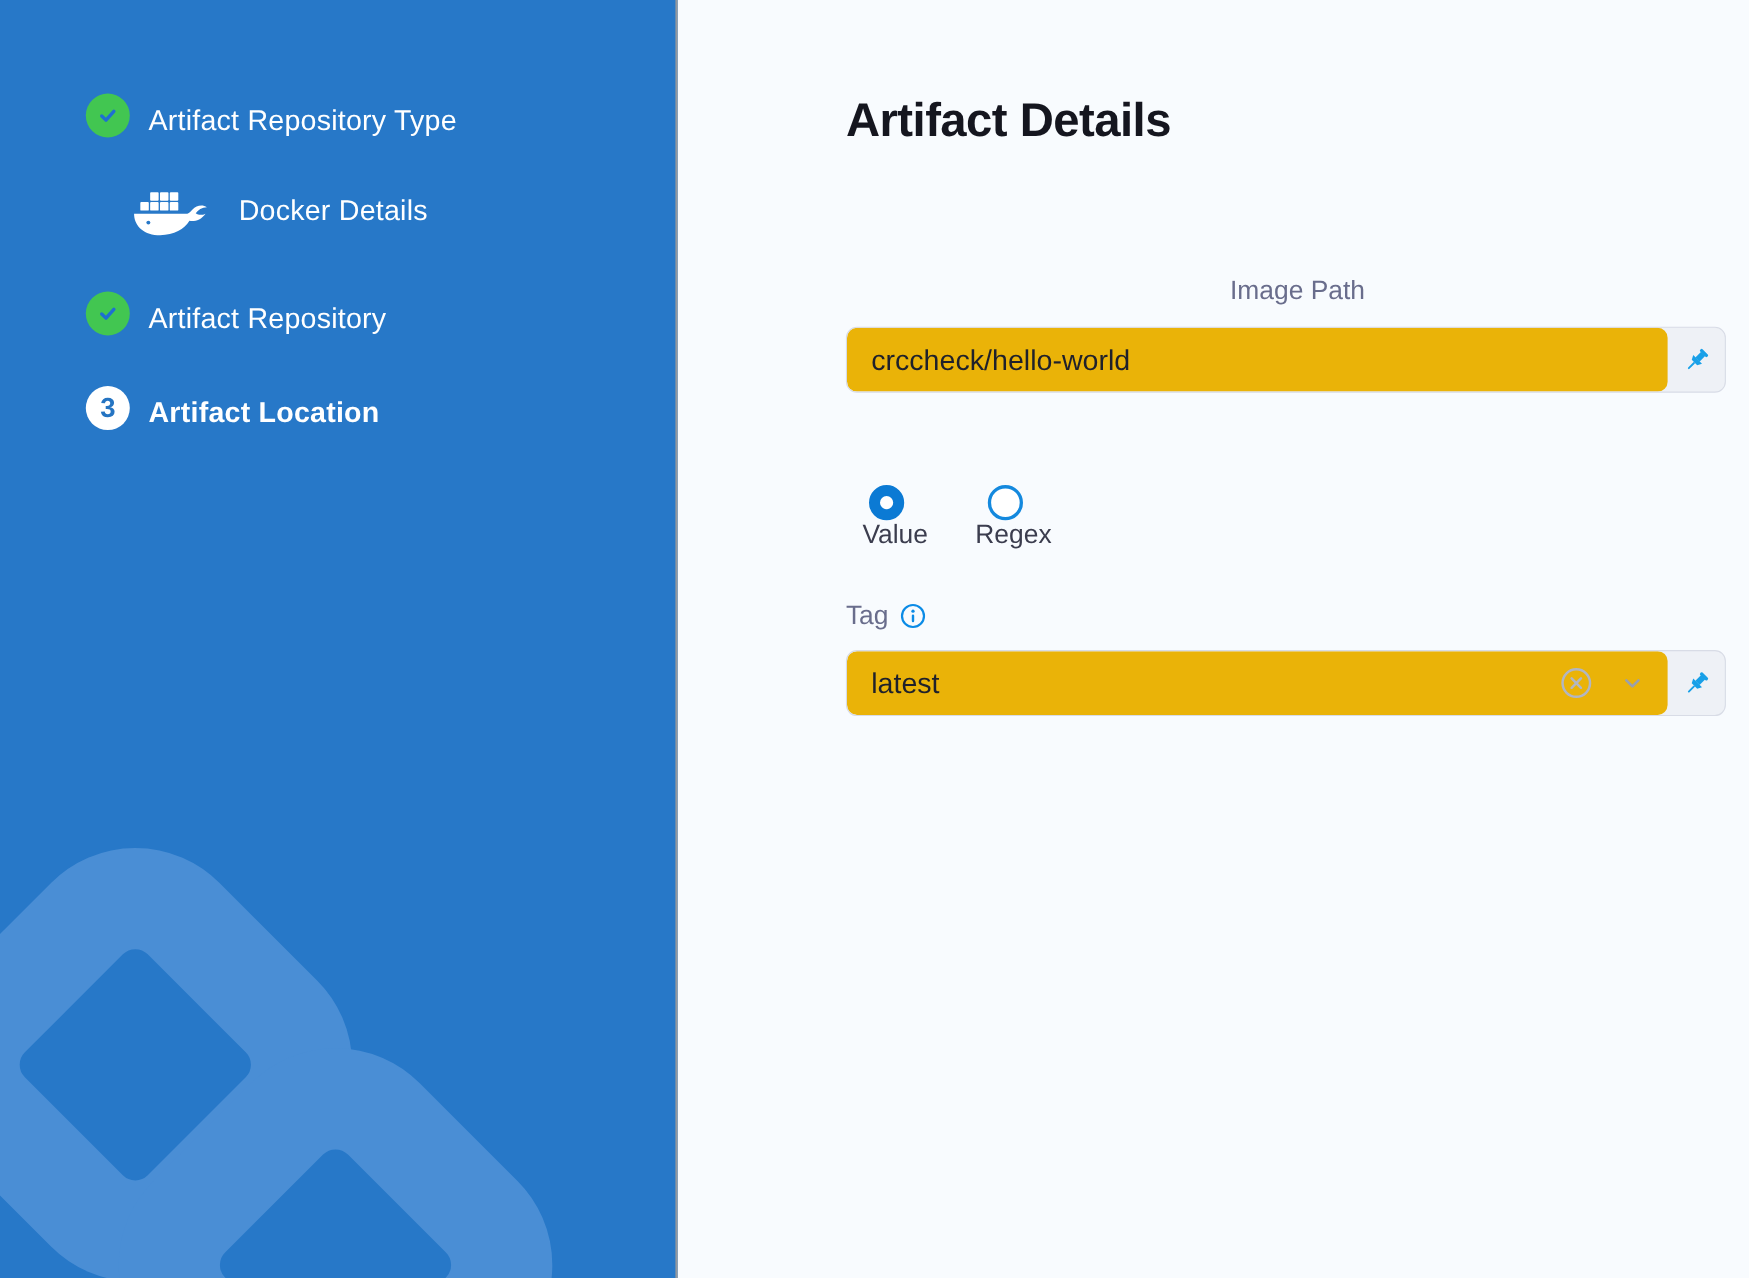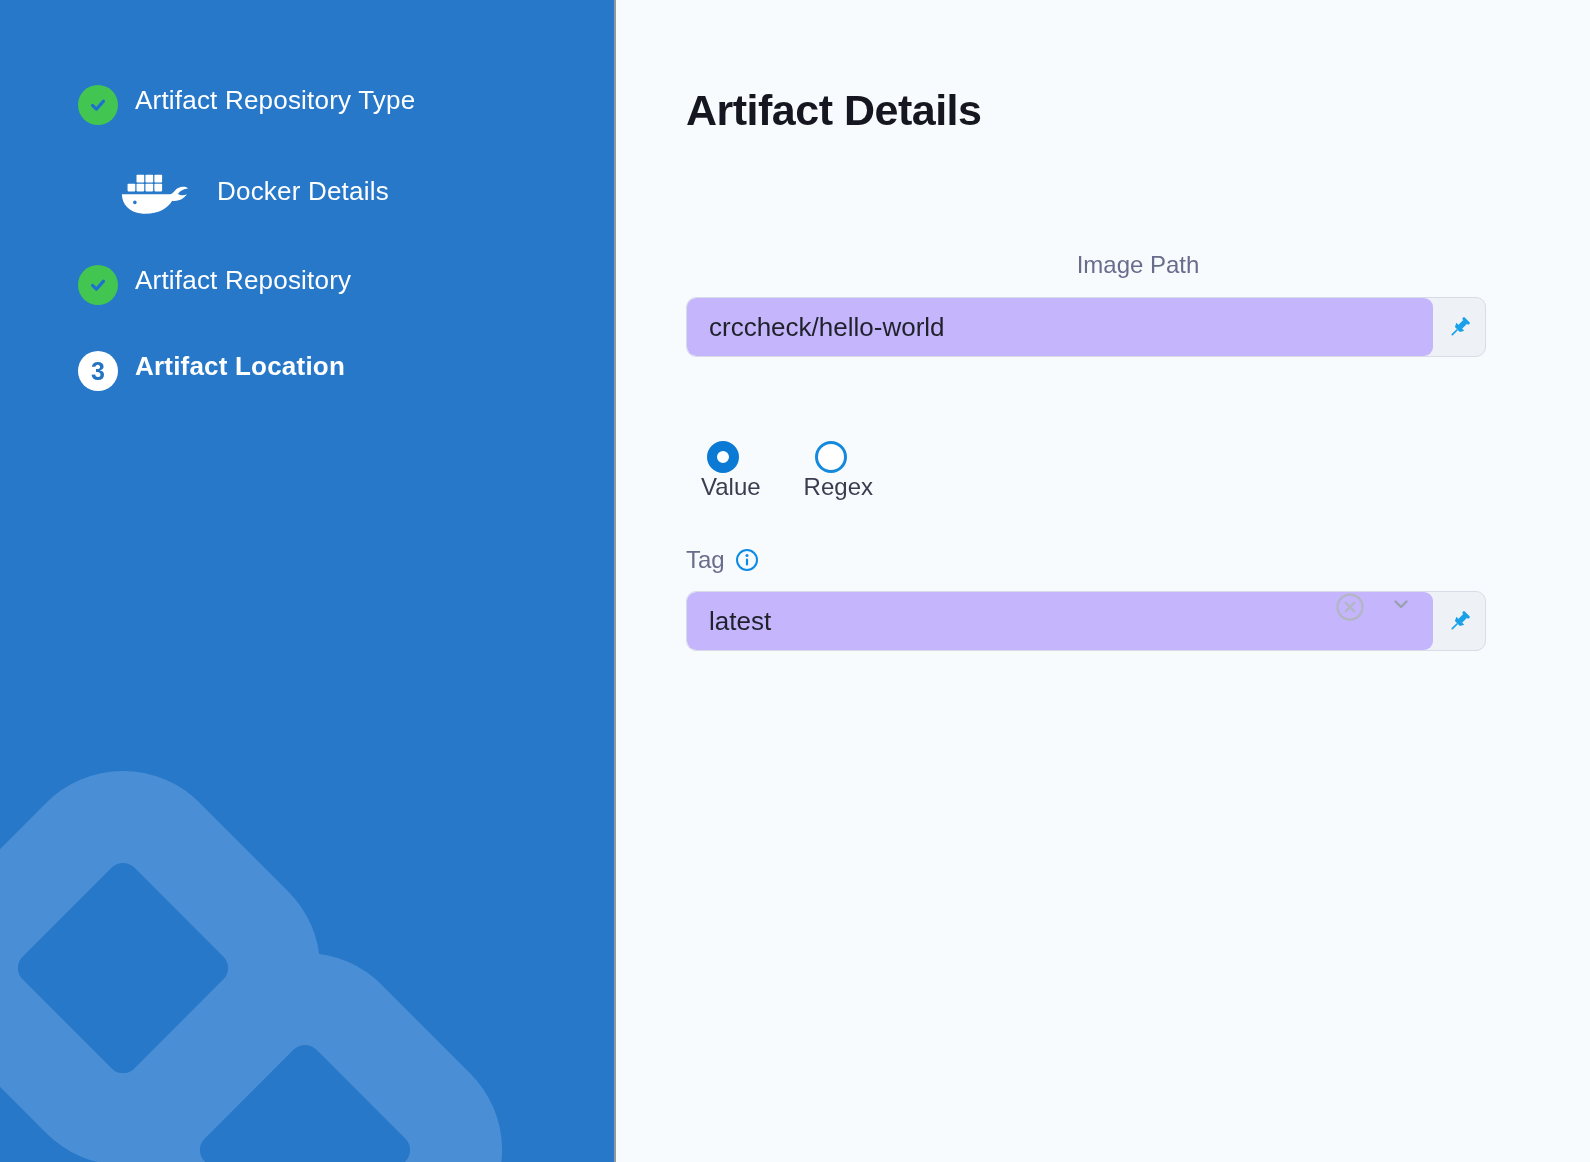--- a/index.html
+++ b/index.html
@@ -12,50 +12,50 @@
 
   
   .sidebar {
     width:616px; height:1162px; flex-shrink:0;
     background:#2778c8;
     border-right:2px solid #94989d;
     position:relative; overflow:hidden;
   }
   .watermark { position:absolute; left:0; top:0; pointer-events:none; }
   .steps { position:relative; z-index:1; padding:85px 0 0 78px; }
-  .step-row { display:flex; align-items:flex-start; }
+  .step-row { display:flex; align-items:flex-end; }
   .step-circle {
     width:40px; height:40px; border-radius:50%; flex-shrink:0;
     display:flex; align-items:center; justify-content:center;
   }
   .step-circle.done { background:#42c651; }
   .step-circle.current { background:#ffffff; color:#2574c2; font-size:25px; font-weight:700; }
   .step-label { margin-left:17px; color:#ffffff; font-size:26px; font-weight:500; letter-spacing:.2px; }
   .step-row.active .step-label { font-weight:700; }
   .substep-row { display:flex; align-items:center; margin:40px 0 0 37px; }
   .substep-row .step-label { margin-left:20px; }
   .mt-step2 { margin-top:48px; }
   .mt-step3 { margin-top:46px; }
 
   
-  .main { flex:1; background:#f8fbfe; position:relative; padding-left:70px; }
+  .main { flex:1; background:#f8fbfe; position:relative; padding-left:116px;margin-left:37px; }
   .page-title { margin-top:86px; font-size:43px; line-height:1.15; font-weight:800; color:#15161f; letter-spacing:-.5px; }
 
   .field-label { display:flex; align-items:center; gap:10px; font-size:24px; color:#696d8c; height:30px; }
   .lbl-image-path { margin-top:116px;flex-direction:column; }
   .lbl-tag { margin-top:44px; }
 
   .input-group {
     margin-top:16px; width:800px; height:60px;
     background:#eef1f6; border:1px solid #d8dce6; border-radius:10px;
     display:flex; overflow:hidden;
   }
   .input-white {
-    flex:1; background:#c4b5fd; border-radius:9px;
-    display:flex; padding:0 16px 0 22px;
+    flex:1; background:#eab308; border-radius:9px;
+    display:flex; align-items:center; padding:0 16px 0 22px;
   }
   .input-white input {
     flex:1; min-width:0; border:none; outline:none; background:transparent;
     font-family:inherit; font-size:26px; color:#1f212b;
   }
   .pin-btn { width:52px; display:flex; align-items:center; justify-content:center; cursor:pointer; }
   .icon-clear { margin-left:10px; cursor:pointer; display:flex; }
   .icon-ddown { margin-left:24px; margin-right:4px; cursor:pointer; display:flex; }
 
   .radio-row { margin-top:84px; display:flex; align-items:center; }

